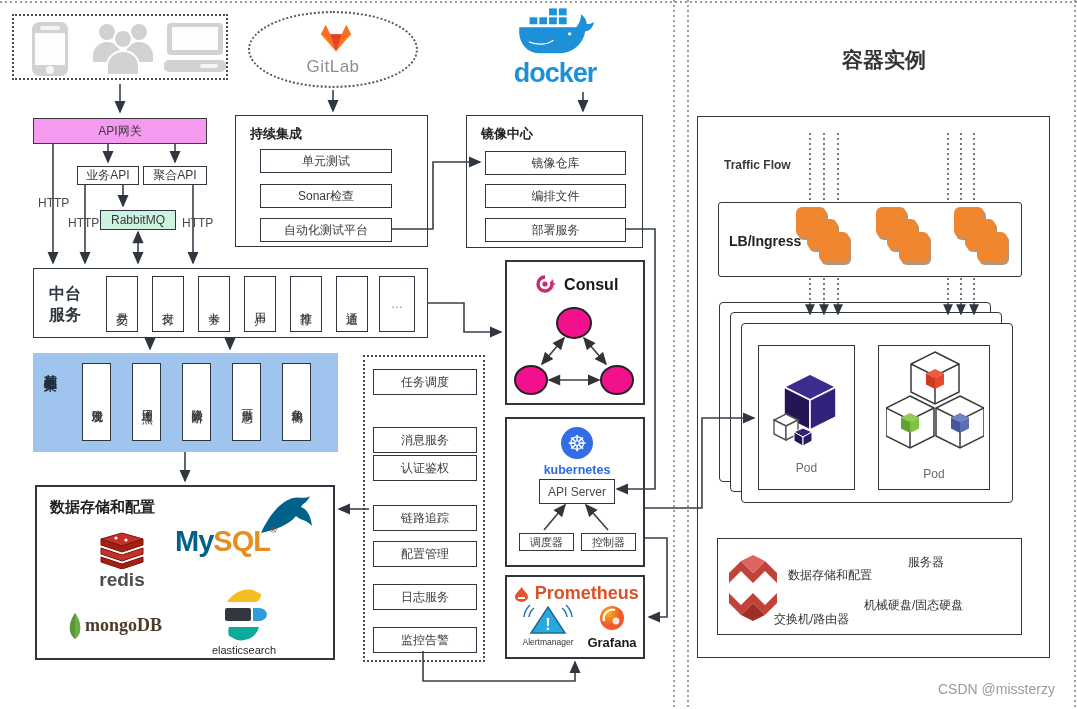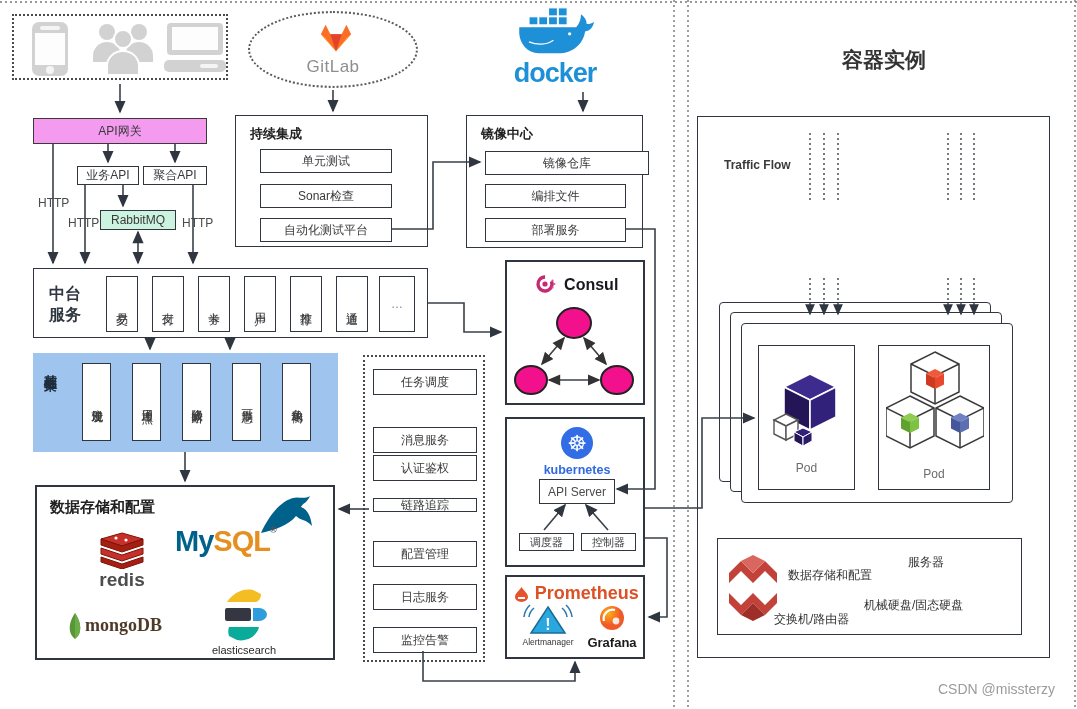--- a/index.html
+++ b/index.html
@@ -86,21 +86,21 @@
 
   <div class="box" style="left:235px;top:115px;width:193px;height:132px;">
     <div class="lbl ttl" style="left:14px;top:9px;">持续集成</div>
     <div class="item" style="left:24px;top:33px;width:132px;height:24px;">单元测试</div>
     <div class="item" style="left:24px;top:102px;width:132px;height:24px;">自动化测试平台</div>
     <div class="item" style="left:24px;top:68px;width:132px;height:24px;">Sonar检查</div>
   </div>
 
   <div class="box" style="left:466px;top:115px;width:177px;height:133px;">
     <div class="lbl ttl" style="left:14px;top:9px;">镜像中心</div>
-    <div class="item" style="left:18px;top:35px;width:164px;height:24px;">镜像仓库</div>
+    <div class="item" style="left:18px;top:35px;width:141px;height:24px;">镜像仓库</div>
     <div class="item" style="left:18px;top:68px;width:141px;height:24px;">编排文件</div>
     <div class="item" style="left:18px;top:102px;width:141px;height:24px;">部署服务</div>
   </div>
 
   <div class="box" style="left:33px;top:268px;width:395px;height:70px;">
     <div class="lbl" style="left:15px;top:15px;font-size:16px;font-weight:bold;line-height:1.3;">
       <div>中台</div>
       <div>服务</div>
     </div>
     <div class="item vtext" style="left:72px;top:7px;width:32px;height:56px;">交易</div>
@@ -152,21 +152,21 @@
       <path d="M32,20 h6 a8,6.5 0 0 1 0,13 h-6 Z" fill="#2f9ddb"></path>
       <path d="M8,39 L38,39 C36,48 26,54 16,52 L8,48 C7,45 7,42 8,39 Z" fill="#0aab9b"></path>
     </svg>
     <div class="lbl" style="left:162px;top:157px;width:90px;text-align:center;font-size:11px;color:#2b2b2b;">elasticsearch</div>
   </div>
 
   <div class="abs" style="left:363px;top:355px;width:122px;height:307px;border:2px dotted #4a4a4a;">
     <div class="item" style="left:8px;top:12px;width:104px;height:26px;">任务调度</div>
     <div class="item" style="left:8px;top:70px;width:104px;height:26px;">消息服务</div>
     <div class="item" style="left:8px;top:98px;width:104px;height:26px;">认证鉴权</div>
-    <div class="item" style="left:8px;top:141px;width:104px;height:14px;">链路追踪</div>
+    <div class="item" style="left:8px;top:148px;width:104px;height:26px;">链路追踪</div>
     <div class="item" style="left:8px;top:184px;width:104px;height:26px;">配置管理</div>
     <div class="item" style="left:8px;top:227px;width:104px;height:26px;">日志服务</div>
     <div class="item" style="left:8px;top:270px;width:104px;height:26px;">监控告警</div>
   </div>
 
   <div class="box" style="left:505px;top:260px;width:140px;height:145px;border-width:2px;">
     <div class="abs" style="left:0;top:12px;width:140px;text-align:center;">
       <svg width="20" height="20" viewBox="0 0 20 20" style="vertical-align:-4px;">
         <circle cx="9" cy="10" r="7" fill="none" stroke="#c62a71" stroke-width="3.4" stroke-dasharray="28 8" transform="rotate(40 9 10)"></circle>
         <circle cx="9" cy="10" r="2.6" fill="#c62a71"></circle>
@@ -233,20 +233,38 @@
     </svg>
     <div class="lbl" style="left:70px;top:58px;width:70px;text-align:center;font-size:13px;font-weight:bold;color:#1a1a1a;">Grafana</div>
   </div>
 
   <div class="lbl" style="left:784px;top:46px;width:200px;text-align:center;font-size:21px;font-weight:bold;color:#333;">容器实例</div>
 
   <div class="box" style="left:697px;top:116px;width:353px;height:542px;"></div>
 
   <div class="lbl" style="left:724px;top:158px;font-size:12px;font-weight:bold;color:#3a3a3a;">Traffic Flow</div>
 
+  <div class="box" style="left:718px;top:202px;width:304px;height:75px;border-radius:3px;">
+    <div class="lbl" style="left:10px;top:30px;font-size:14px;font-weight:bold;color:#222;">LB/Ingress</div>
+    <div class="abs" style="left:77px;top:4px;width:62px;height:62px;">
+      <div class="osq" style="left:0;top:0;"></div>
+      <div class="osq" style="left:11px;top:12px;"></div>
+      <div class="osq" style="left:23px;top:25px;"></div>
+    </div>
+    <div class="abs" style="left:157px;top:4px;width:62px;height:62px;">
+      <div class="osq" style="left:0;top:0;"></div>
+      <div class="osq" style="left:11px;top:12px;"></div>
+      <div class="osq" style="left:23px;top:25px;"></div>
+    </div>
+    <div class="abs" style="left:235px;top:4px;width:62px;height:62px;">
+      <div class="osq" style="left:0;top:0;"></div>
+      <div class="osq" style="left:11px;top:12px;"></div>
+      <div class="osq" style="left:23px;top:25px;"></div>
+    </div>
+  </div>
 
   <div class="box" style="left:719px;top:302px;width:272px;height:180px;border-radius:4px;"></div>
   <div class="box" style="left:730px;top:312px;width:272px;height:180px;border-radius:4px;"></div>
   <div class="box" style="left:741px;top:323px;width:272px;height:180px;border-radius:4px;"></div>
 
   <div class="box" style="left:758px;top:345px;width:97px;height:145px;">
     <svg class="abs" style="left:13px;top:24px;" width="70" height="80" viewBox="0 0 70 80">
       <g stroke="#fff" stroke-width="1.6">
         <polygon points="38,4 64,17 38,30 12,17" fill="#3d2b8e"></polygon>
         <polygon points="12,17 38,30 38,60 12,47" fill="#241656"></polygon>

